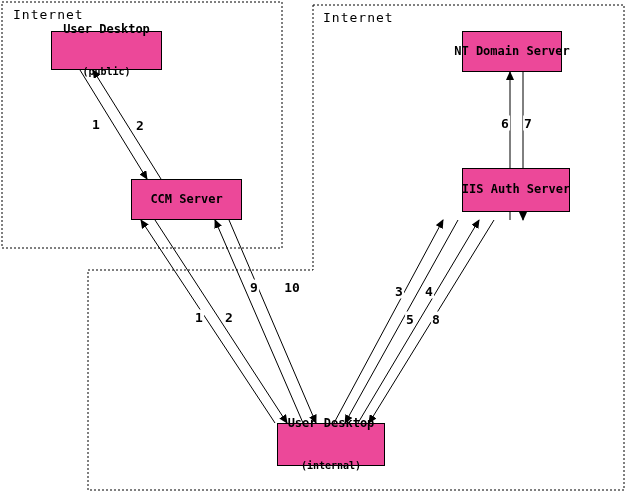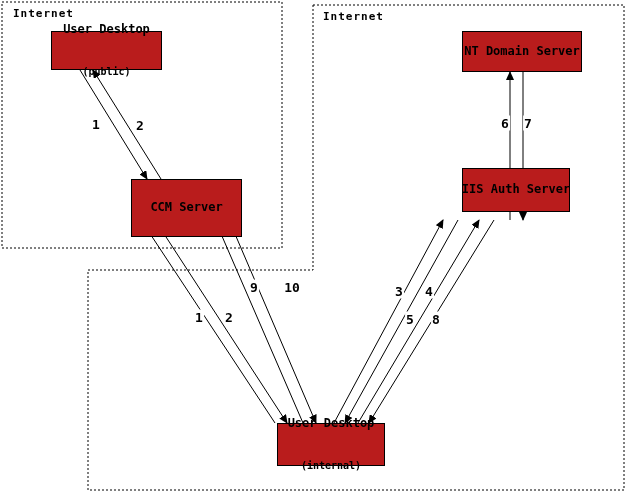--- a/index.html
+++ b/index.html
@@ -3,28 +3,28 @@
 <meta charset="utf-8">
 <style>
   html,body{margin:0;padding:0;}
   body{
     width:627px;height:497px;position:relative;background:#ffffff;
     font-family:"DejaVu Sans Mono","Liberation Mono",monospace;
     color:#000;
   }
   #diagram-svg{position:absolute;left:0;top:0;width:627px;height:497px;}
   .node{
-    position:absolute;background:#b91c1c;border:1px solid #000000;
+    position:absolute;background:#ec4899;border:1px solid #000000;
     display:flex;flex-direction:column;align-items:center;justify-content:center;
     text-align:center;box-sizing:border-box;z-index:2;
   }
   .node .title{font-size:12px;font-weight:bold;white-space:nowrap;line-height:1.1;}
   .node .subtitle{font-size:10px;font-weight:bold;white-space:nowrap;line-height:1.2;margin-top:30px;}
   .region-label{
-    position:absolute;font-size:11px;font-weight:bold;letter-spacing:1px;
+    position:absolute;font-size:13px;font-weight:normal;letter-spacing:1px;
     z-index:2;white-space:nowrap;
   }
   .flow-label{
     position:absolute;font-size:13px;font-weight:bold;z-index:3;
     transform:translate(-50%,-50%);white-space:nowrap;background:#fff;padding:0 1px;
   }
 </style>
 </head>
 <body>
 
@@ -58,25 +58,25 @@
 </svg>
 
 <div class="region-label" style="left:13px;top:7px;">Internet</div>
 <div class="region-label" style="left:323px;top:10px;">Internet</div>
 
 <div class="node" style="left:51px;top:31px;width:111px;height:39px;">
   <span class="title">User Desktop</span>
   <span class="subtitle">(public)</span>
 </div>
 
-<div class="node" style="left:131px;top:179px;width:111px;height:58px;text-align:center;">
+<div class="node" style="left:131px;top:179px;width:111px;height:41px;text-align:center;">
   <span class="title">CCM Server</span>
 </div>
 
-<div class="node" style="left:462px;top:31px;width:120px;height:41px;">
+<div class="node" style="left:462px;top:31px;width:100px;height:41px;">
   <span class="title">NT Domain Server</span>
 </div>
 
 <div class="node" style="left:462px;top:168px;width:108px;height:44px;">
   <span class="title">IIS Auth Server</span>
 </div>
 
 <div class="node" style="left:277px;top:423px;width:108px;height:43px;">
   <span class="title">User Desktop</span>
   <span class="subtitle">(internal)</span>

